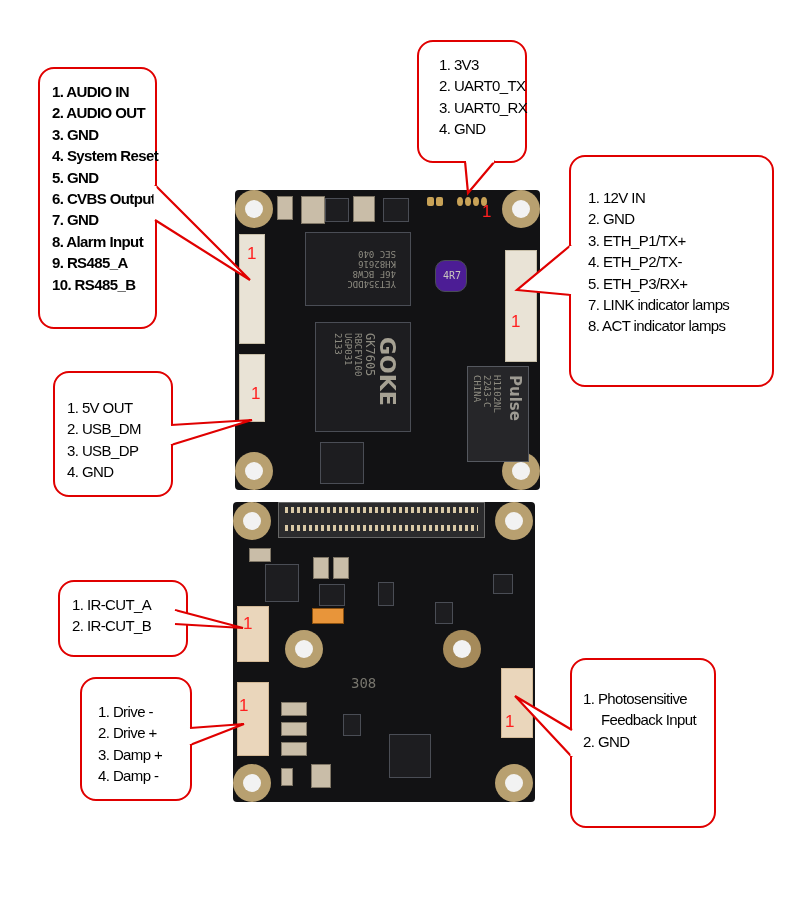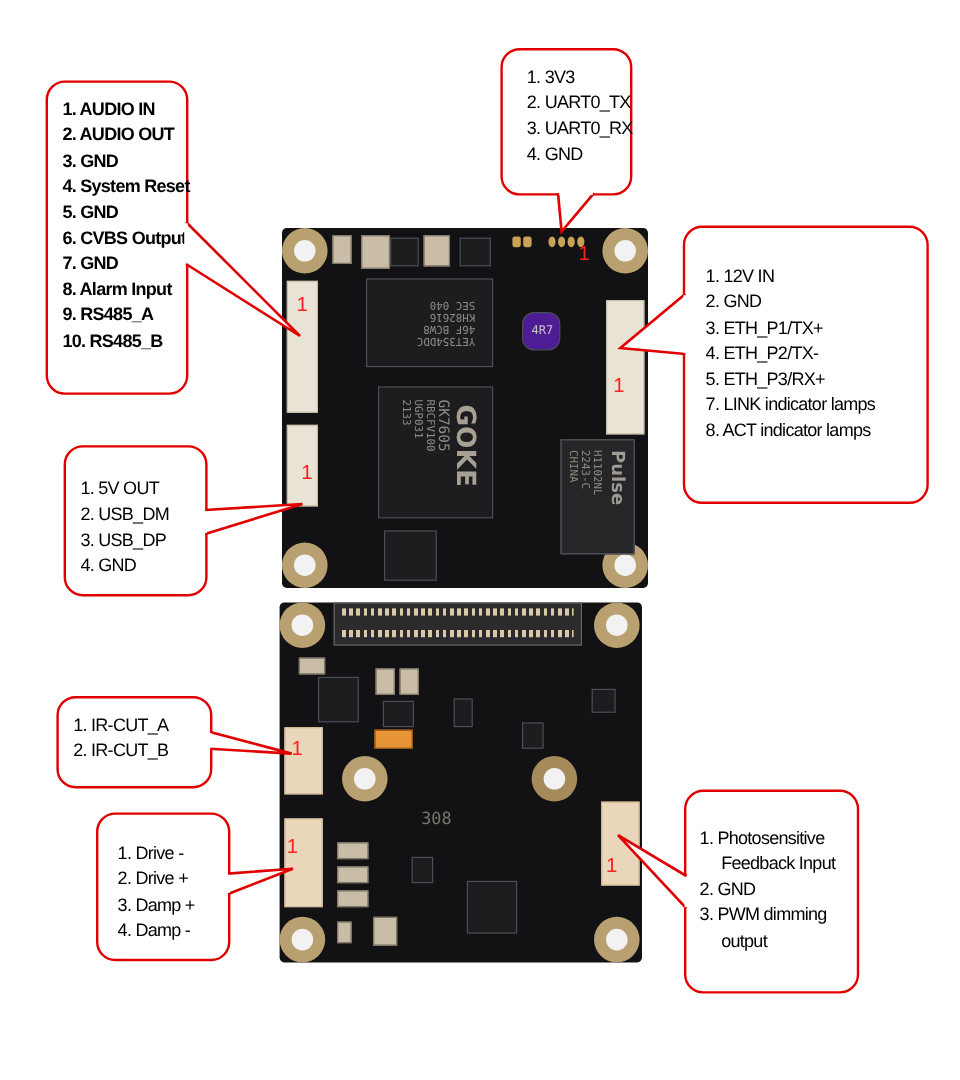--- a/index.html
+++ b/index.html
@@ -152,62 +152,61 @@
 
   <div class="callout" style="left:417px;top:40px;width:110px;height:123px;padding:12px 0 0 20px;">
     <ul>
       <li>1. 3V3</li>
       <li>2. UART0_TX</li>
       <li>3. UART0_RX</li>
       <li>4. GND</li>
     </ul>
   </div>
 
-  <div class="callout" style="left:569px;top:155px;width:205px;height:232px;padding:30px 0 0 17px;margin-top:33px;">
+  <div class="callout" style="left:569px;top:155px;width:205px;height:232px;padding:30px 0 0 17px;">
     <ul>
       <li>1. 12V IN</li>
       <li>2. GND</li>
       <li>3. ETH_P1/TX+</li>
       <li>4. ETH_P2/TX-</li>
       <li>5. ETH_P3/RX+</li>
       <li>7. LINK indicator lamps</li>
       <li>8. ACT indicator lamps</li>
     </ul>
   </div>
 
   <div class="callout" style="left:53px;top:371px;width:120px;height:126px;padding:24px 0 0 12px;">
     <ul>
       <li>1. 5V OUT</li>
       <li>2. USB_DM</li>
       <li>3. USB_DP</li>
       <li>4. GND</li>
     </ul>
   </div>
 
-  <div class="callout" style="left:47px;top:580px;width:130px;height:77px;padding:12px 0 0 12px;">
+  <div class="callout" style="left:58px;top:580px;width:130px;height:77px;padding:12px 0 0 12px;">
     <ul>
       <li>1. IR-CUT_A</li>
       <li>2. IR-CUT_B</li>
     </ul>
   </div>
 
   <div class="callout" style="left:80px;top:677px;width:112px;height:124px;padding:22px 0 0 16px;">
     <ul>
       <li>1. Drive -</li>
       <li>2. Drive +</li>
       <li>3. Damp +</li>
       <li>4. Damp -</li>
     </ul>
   </div>
 
   <div class="callout" style="left:570px;top:658px;width:146px;height:170px;padding:28px 4px 0 11px;">
     <ul style="padding-left:18px;text-indent:-18px;">
       <li class="wrap">1. Photosensitive Feedback Input</li>
       <li class="wrap">2. GND</li>
-      <li class="wrap">3. PWM dimming output</li>
     </ul>
   </div>
 
   <svg class="overlay" viewBox="0 0 800 900">
 
     <polyline points="155,185 250,280 155,220" fill="#fff" stroke="#e00000" stroke-width="2.2" stroke-linejoin="miter"></polyline>
     <line x1="155" y1="186" x2="155" y2="219" stroke="#fff" stroke-width="3"></line>
 
     <polyline points="465,161 468,193 495,161" fill="#fff" stroke="#e00000" stroke-width="2.2"></polyline>
     <line x1="466" y1="161" x2="494" y2="161" stroke="#fff" stroke-width="3"></line>

